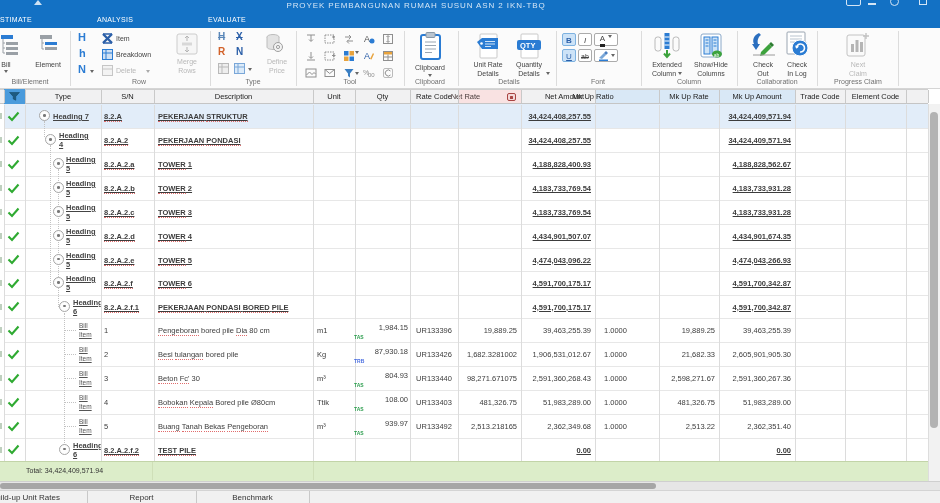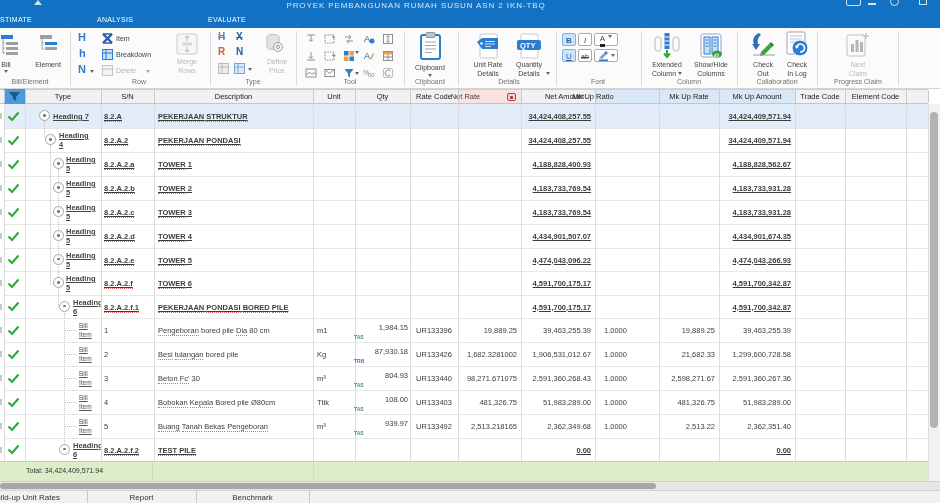--- a/index.html
+++ b/index.html
@@ -463,21 +463,21 @@
 <div class="a cell" style="left:104px;top:350.0px">2</div>
 <div class="a cell" style="left:158px;top:350.0px;width:152px"><span class=""><span class="wv">Besi</span> <span class="wv">tulangan</span> bored pile</span></div>
 <div class="a cell" style="left:317px;top:350.0px">Kg</div>
 <div class="a cell num" style="left:356px;top:347px;width:52px">87,930.18</div>
 <div class="a" style="left:354px;top:358px;font-size:5px;color:#4a6ee0;font-weight:bold">TRB</div>
 <div class="a cell" style="left:410px;top:350.0px;width:48px;text-align:center">UR133426</div>
 <div class="a cell num" style="left:458px;top:350.0px;width:59px">1,682.3281002</div>
 <div class="a cell num" style="left:521px;top:350.0px;width:70px">1,906,531,012.67</div>
 <div class="a cell" style="left:604px;top:350.0px">1.0000</div>
 <div class="a cell num" style="left:659px;top:350.0px;width:56px">21,682.33</div>
-<div class="a cell num" style="left:719px;top:350.0px;width:72px">1,299,600,728.58</div>
+<div class="a cell num" style="left:719px;top:350.0px;width:72px">2,605,901,905.30</div>
 <svg class="a" style="left:7px;top:372.5px" width="13" height="11" viewBox="0 0 13 11">
       <path d="M1.5 5.5 L5 9 L11.5 1.5" stroke="#2faa32" stroke-width="2.1" fill="none"></path>
     </svg>
 <div class="a" style="left:0;top:375.0px;width:2px;height:6px;background:#7da07d;opacity:.5"></div>
 <div class="a cell" style="left:79px;top:369px;line-height:9px;color:#555;font-size:6.5px"><span class="u">Bill<br>Item</span></div>
 <div class="a cell" style="left:104px;top:374.0px">3</div>
 <div class="a cell" style="left:158px;top:374.0px;width:152px"><span class=""><span class="wv">Beton</span> <span class="wv">Fc'</span> 30</span></div>
 <div class="a cell" style="left:317px;top:374.0px">m³</div>
 <div class="a cell num" style="left:356px;top:371px;width:52px">804.93</div>
 <div class="a" style="left:354px;top:382px;font-size:5px;color:#2e9e4f;font-weight:bold">TAS</div>

